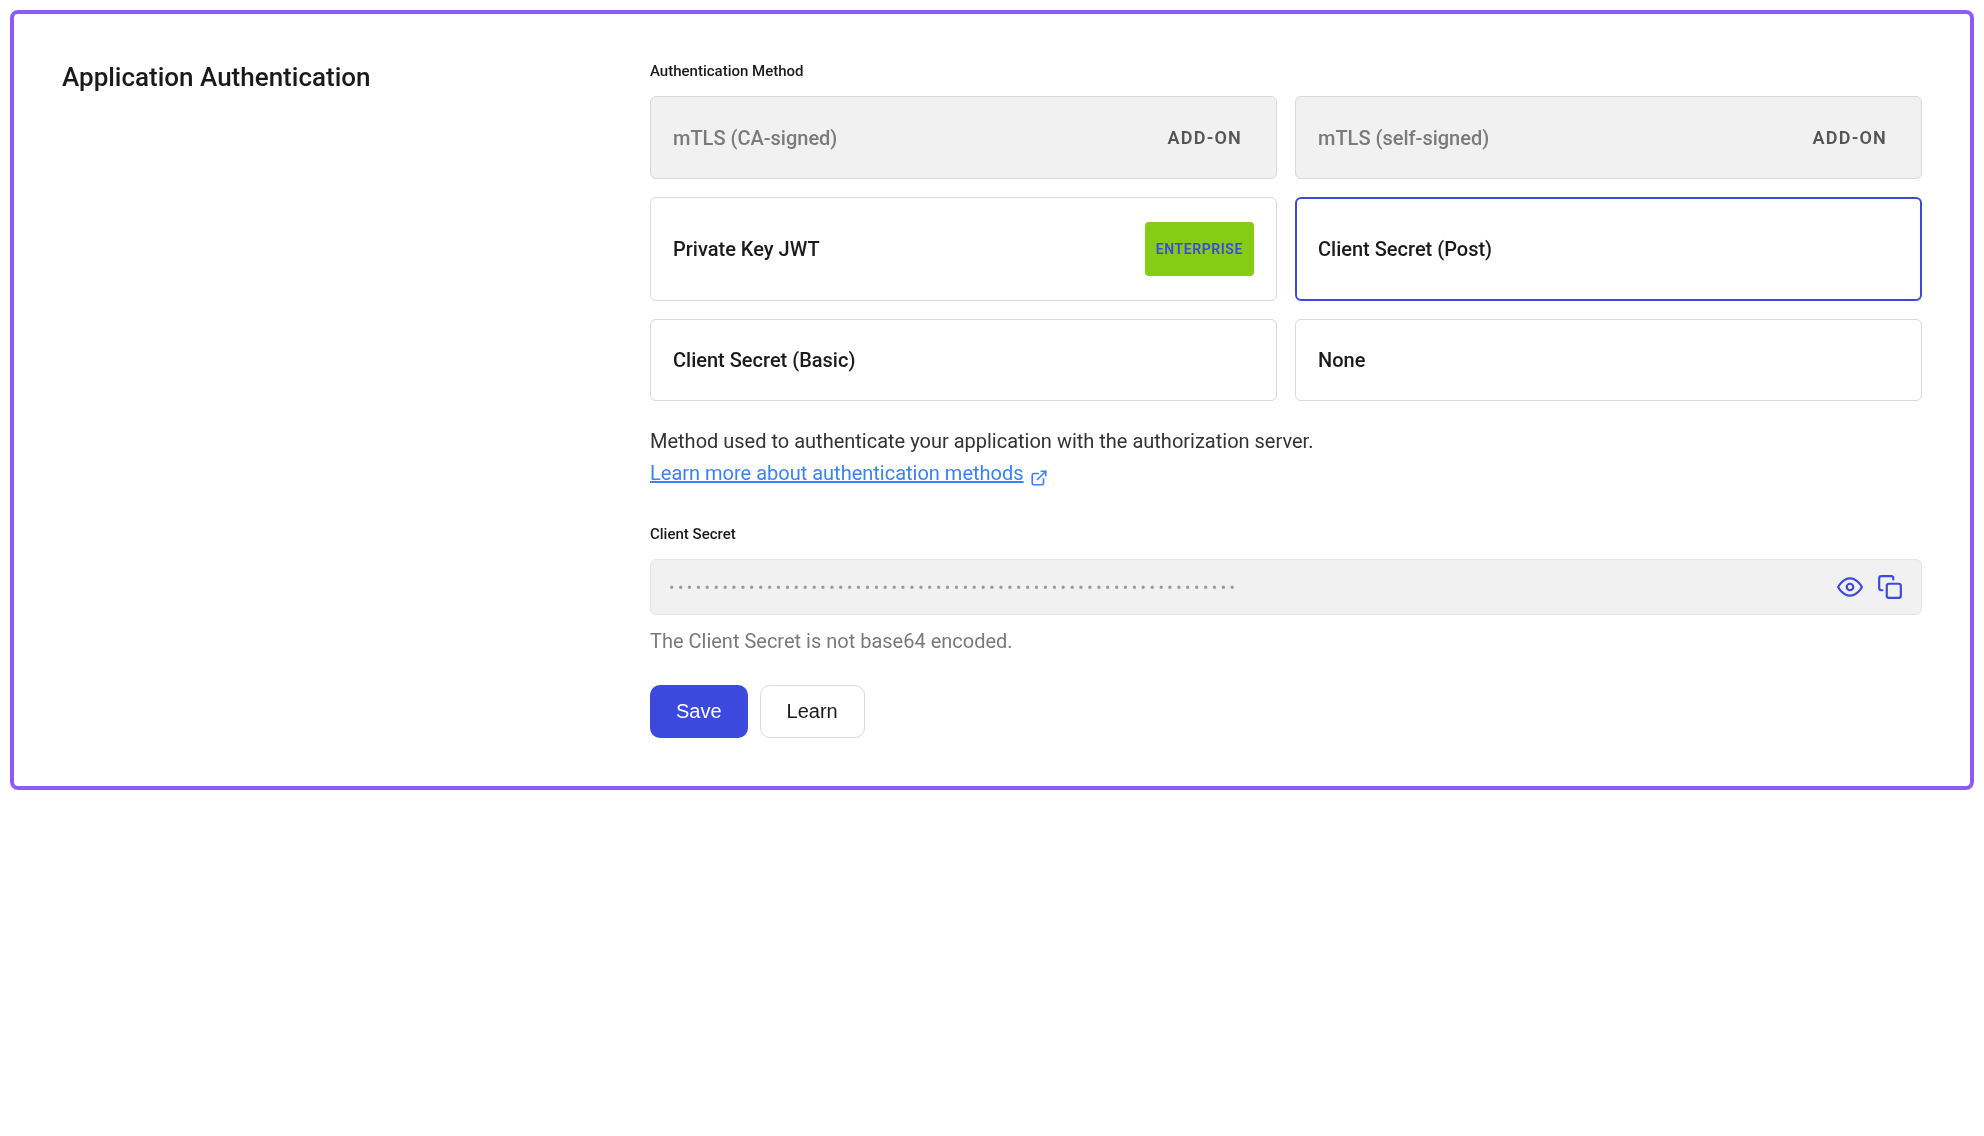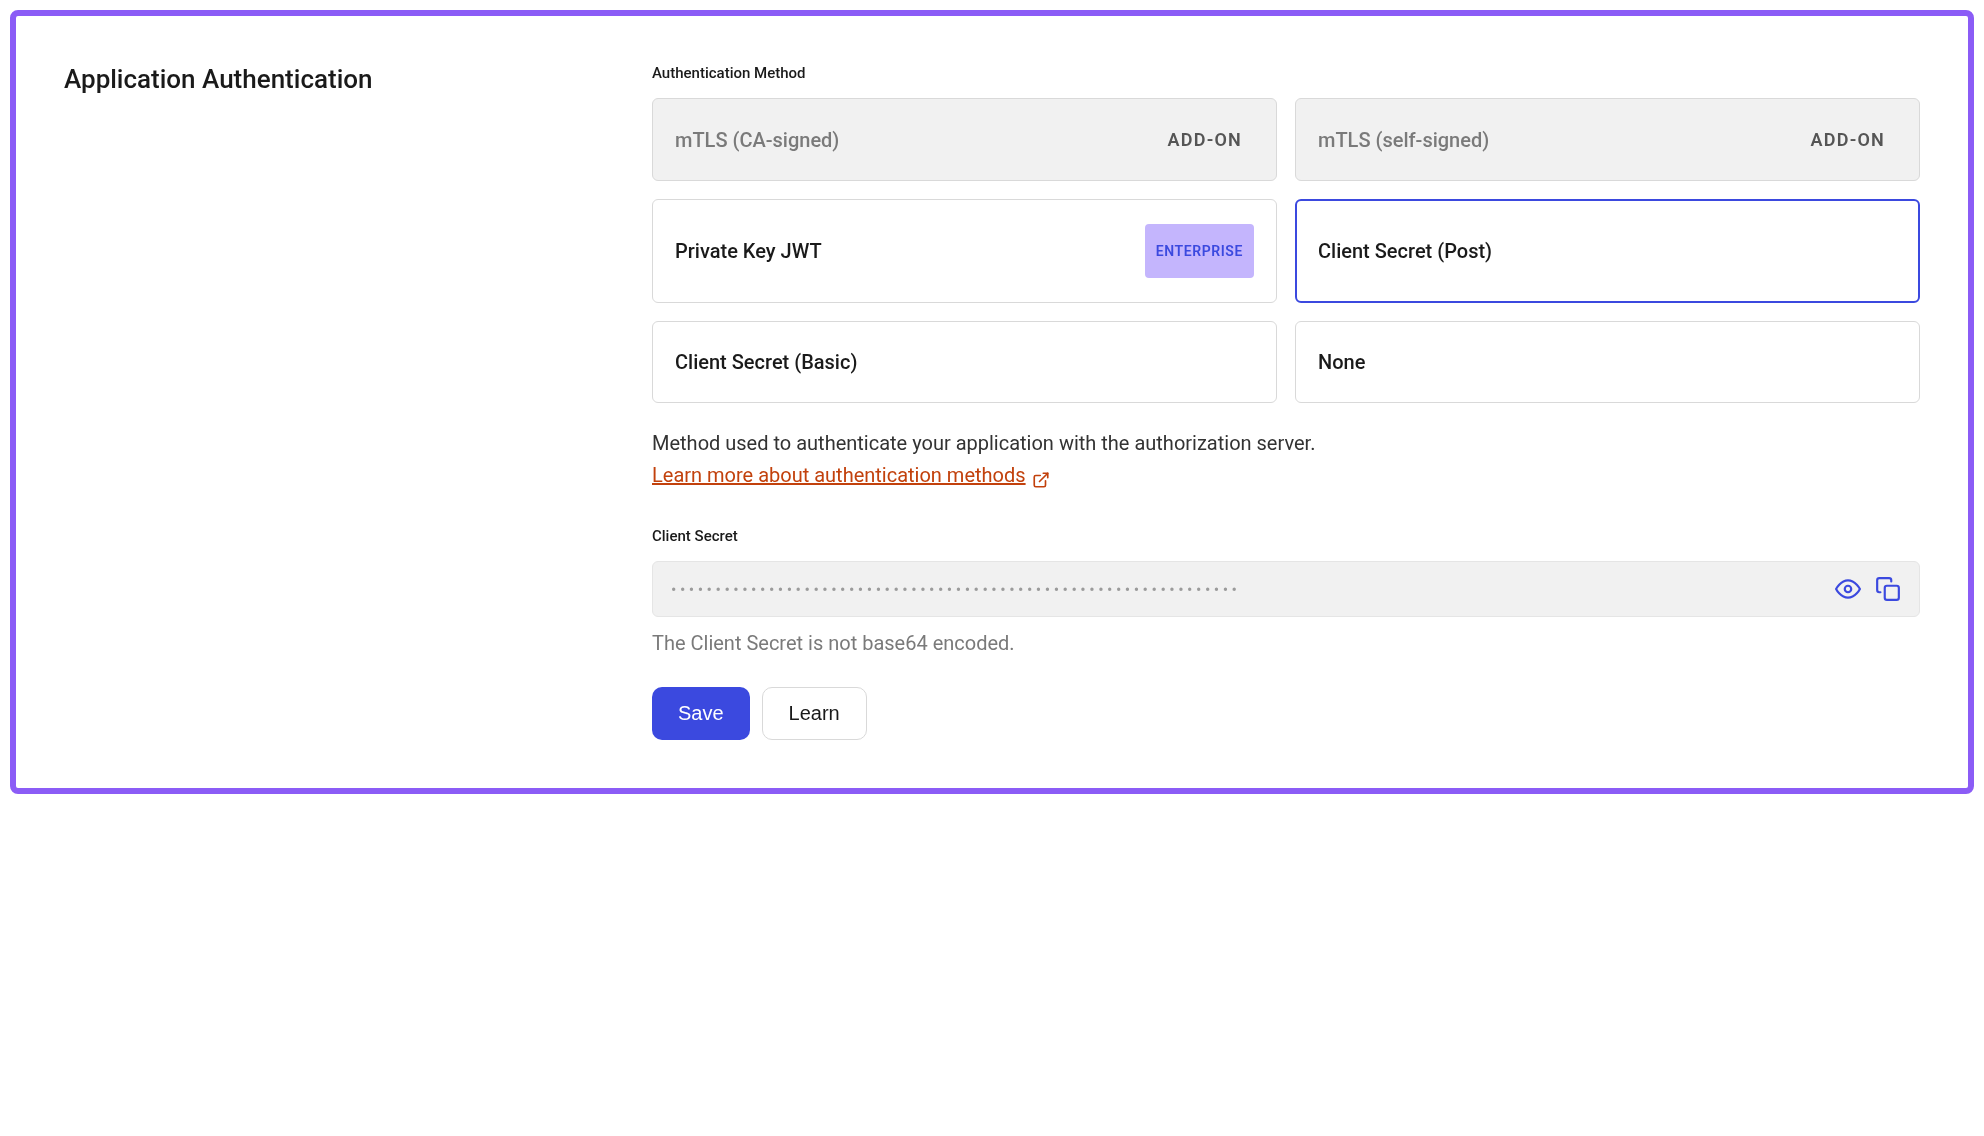--- a/index.html
+++ b/index.html
@@ -6,21 +6,21 @@
       box-sizing: border-box;
       margin: 0;
       padding: 0;
     }
     body {
       font-family: -apple-system, BlinkMacSystemFont, "Segoe UI", Roboto, Helvetica, Arial, sans-serif;
       background: #fff;
       padding: 10px;
     }
     .card {
-      border: 6px solid #8b5cf6;
+      border: 4px solid #8b5cf6;
       border-radius: 8px;
       padding: 48px;
       display: flex;
       gap: 48px;
     }
     .left-col {
       flex: 0 0 auto;
       width: 540px;
     }
     .section-title {
@@ -74,34 +74,34 @@
       font-size: 18px;
       font-weight: 600;
       letter-spacing: 1.2px;
       padding: 6px 12px;
       border-radius: 4px;
     }
     .badge-addon {
       color: #555;
     }
     .badge-enterprise {
-      background: #c4b5fd;
+      background: #84cc16;
       color: #3b49df;
       letter-spacing: 0.6px;
       font-size: 14px;
       padding: 19px 11px;
     }
     .helper-text {
       font-size: 20px;
       color: #333;
       line-height: 1.6;
       margin-bottom: 36px;
     }
     .learn-more-link {
-      color: #c2410c;
+      color: #3b82f6;
       text-decoration: underline;
       display: inline-flex;
       align-items: center;
       gap: 6px;
     }
     .external-icon {
       width: 18px;
       height: 18px;
       display: inline-block;
     }

